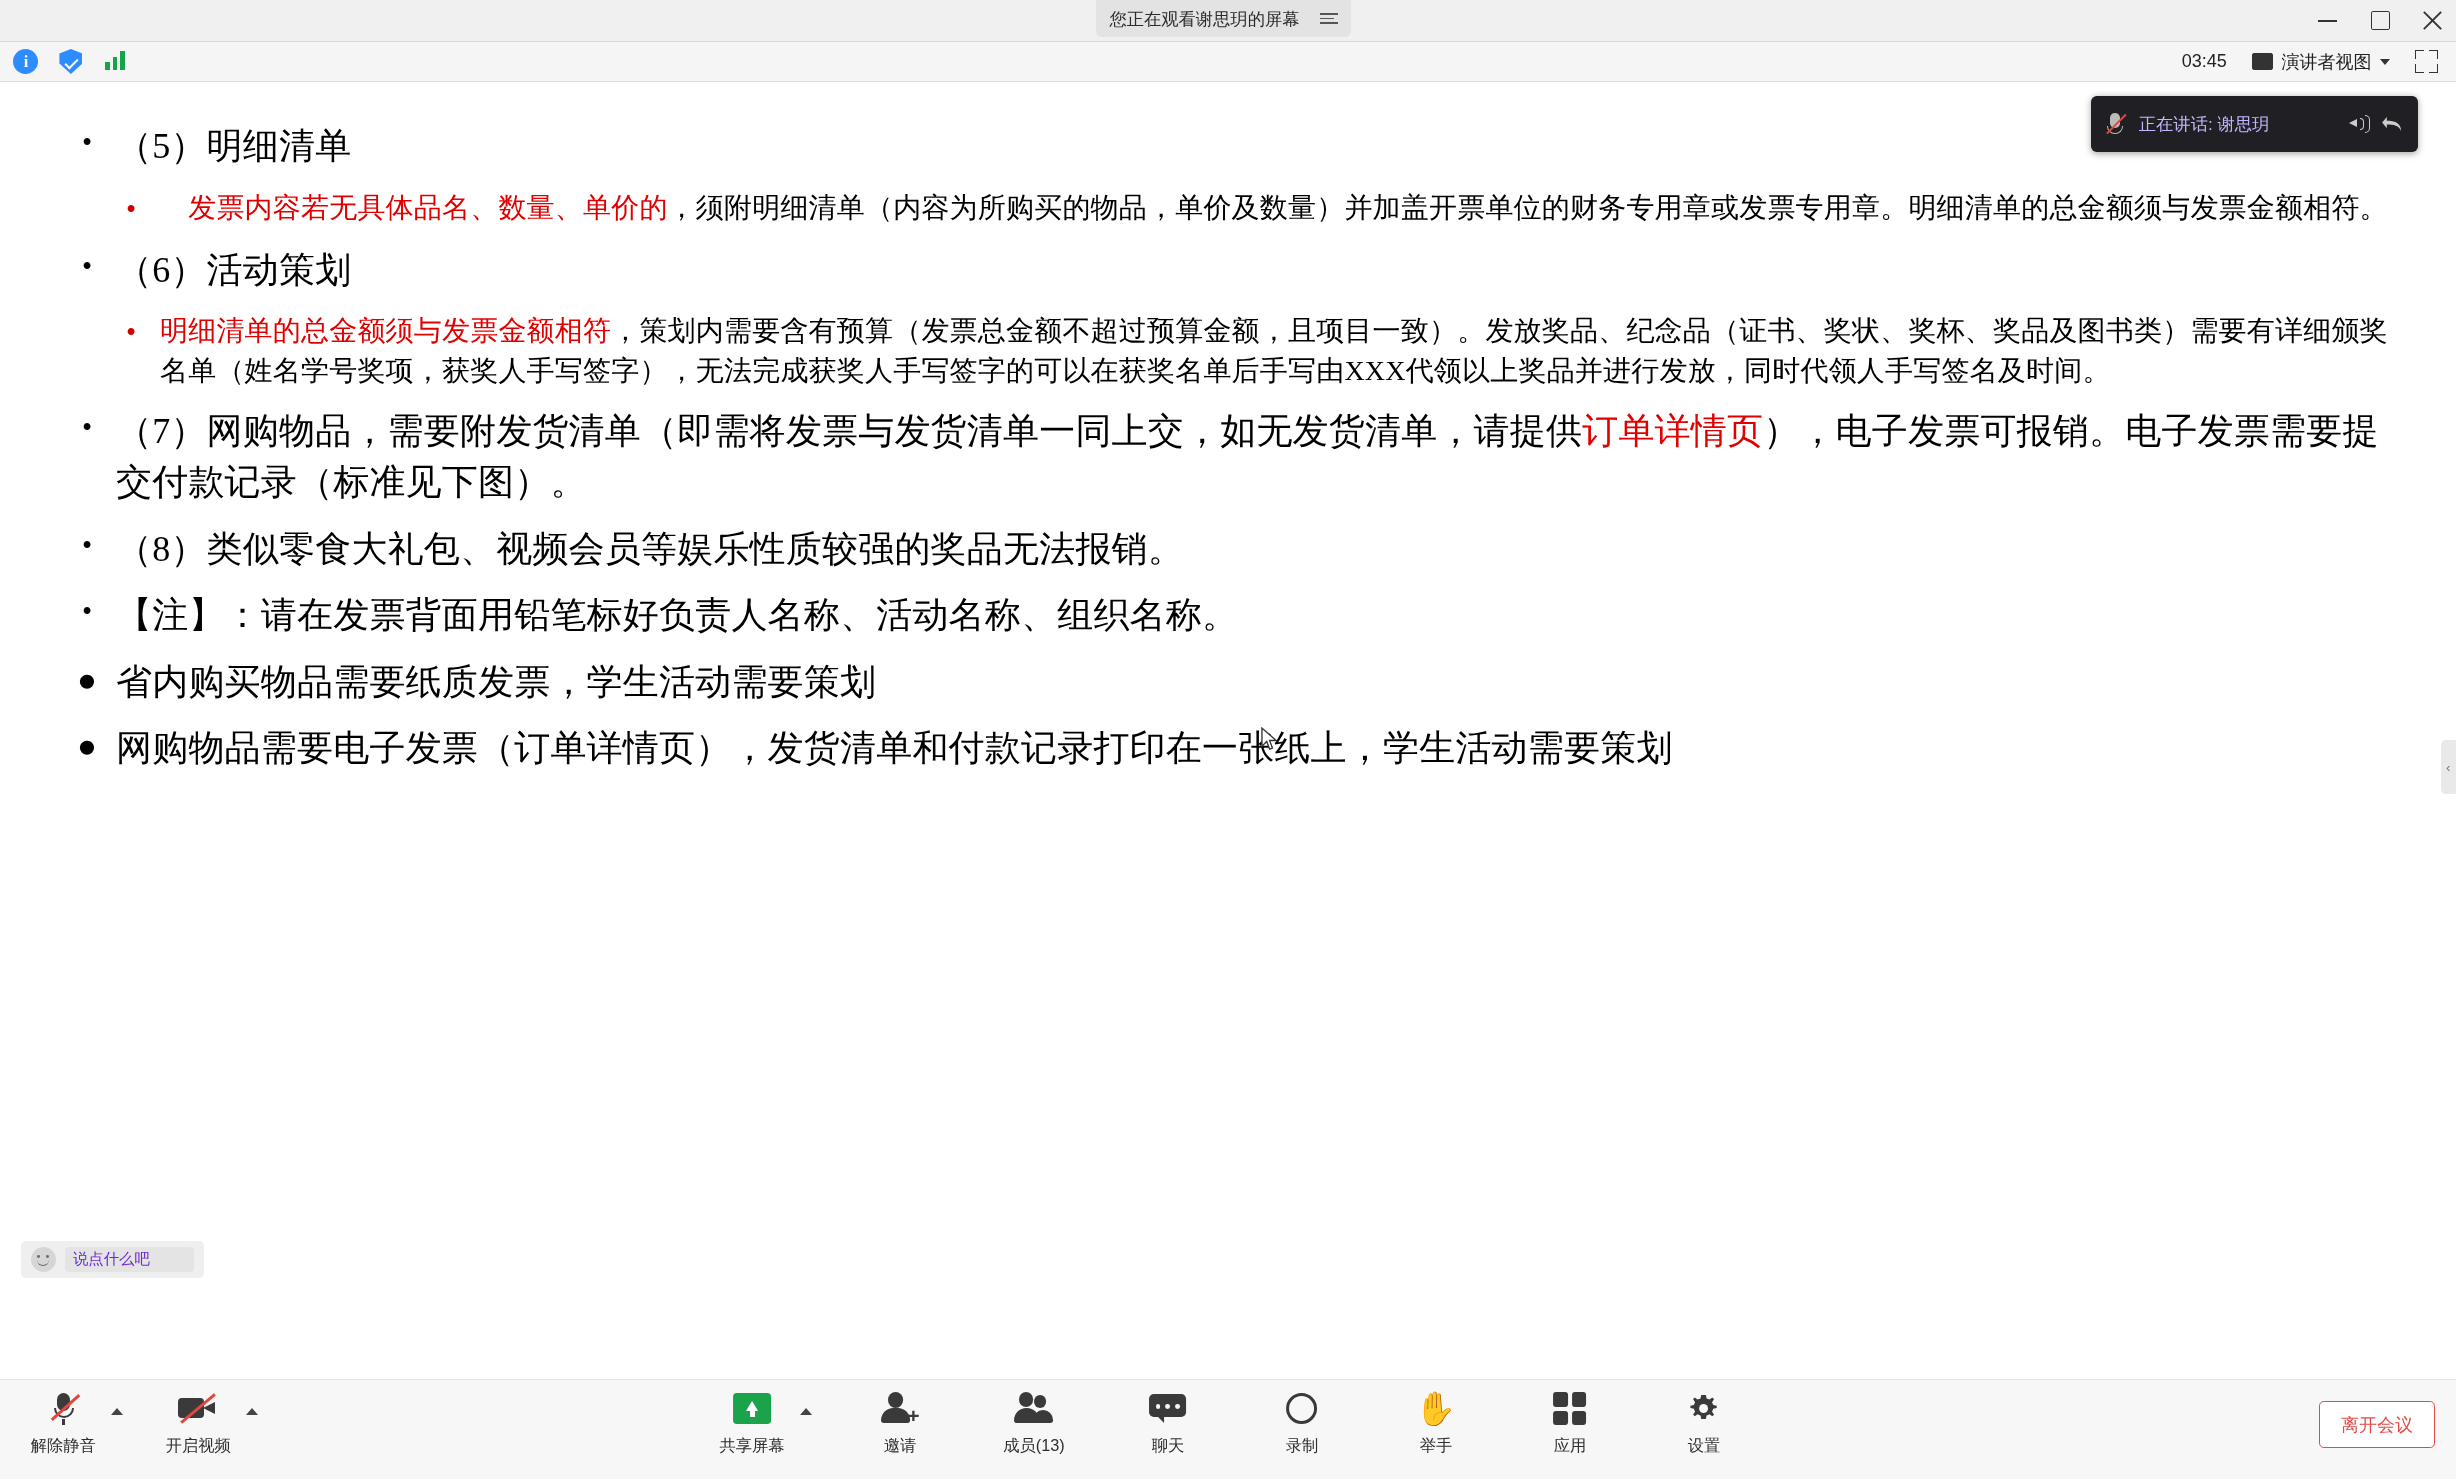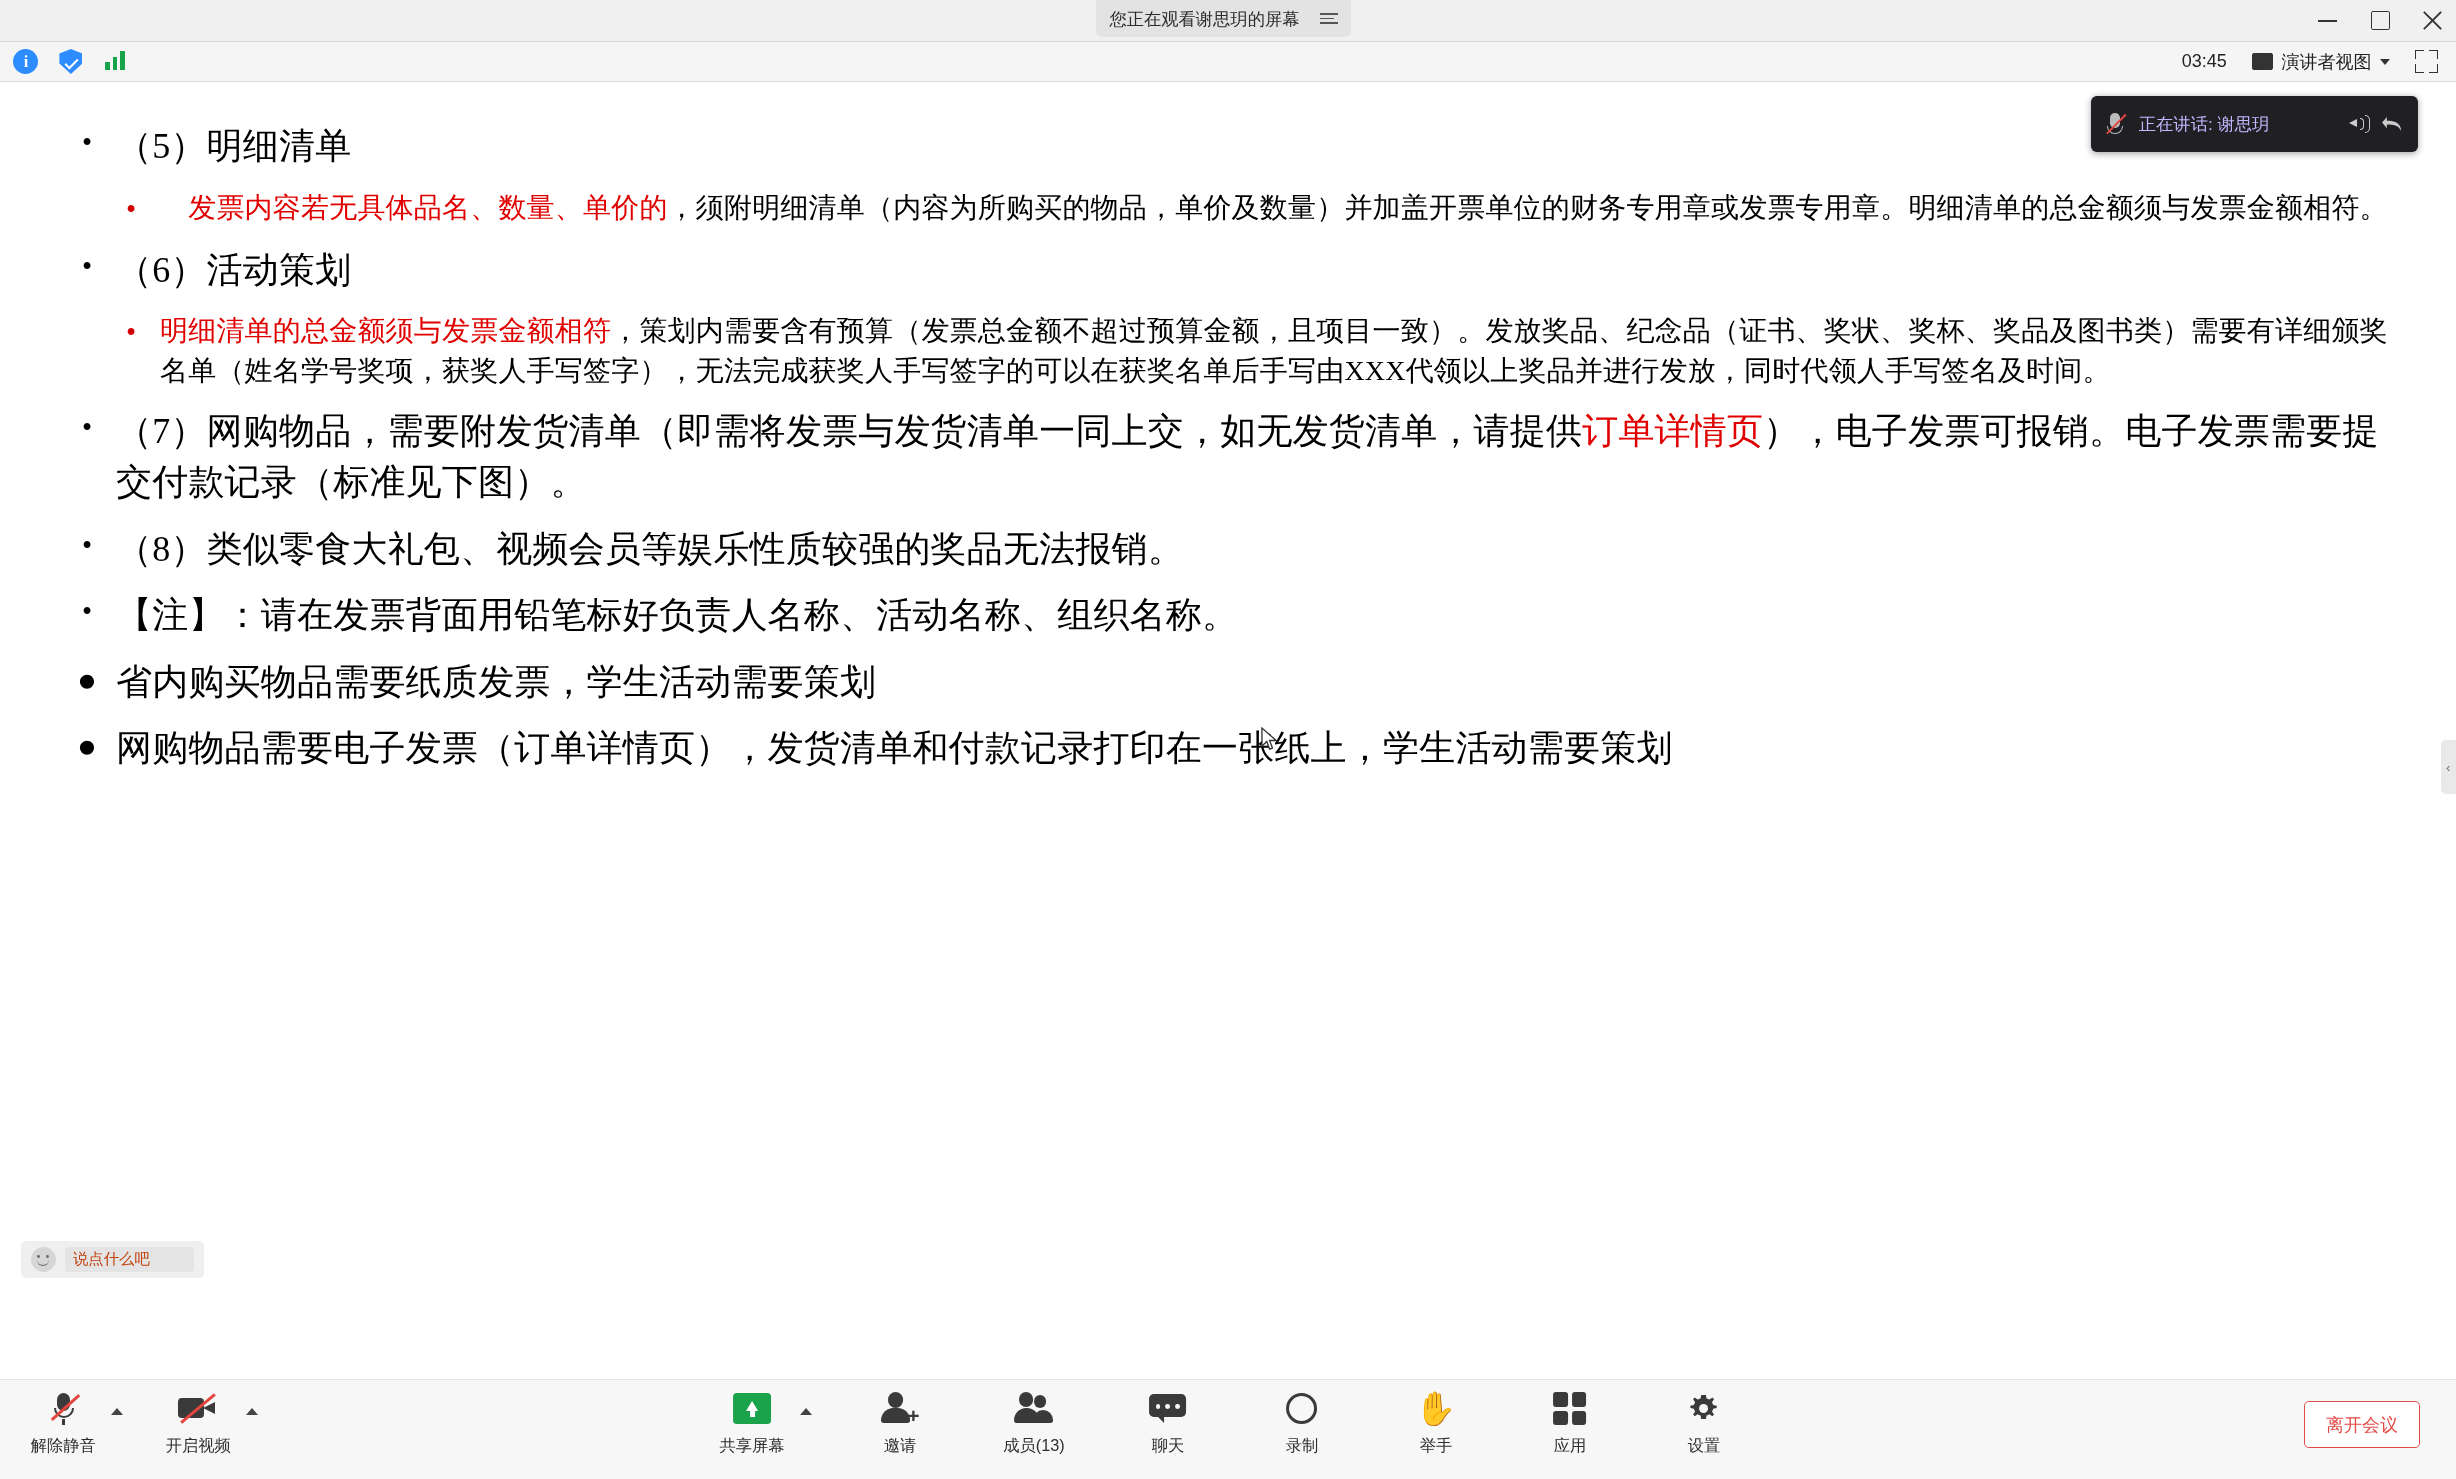--- a/index.html
+++ b/index.html
@@ -212,21 +212,21 @@
     position: absolute; width: 2.9px; height: 2.9px; border-radius: 50%; background: #6b6b6b; top: 7.7px;
   }
   .smiley i.e1 { left: 6.7px; }
   .smiley i.e2 { right: 6.7px; }
   .smiley u {
     position: absolute; left: 6.7px; bottom: 5.8px; width: 11.5px; height: 5.8px;
     border-bottom: 1.9px solid #6b6b6b; border-radius: 0 0 9.6px 9.6px;
   }
   .chatpill-input {
     flex: 1; background: #e4e4e4; border-radius: 3.8px; height: 25px;
-    display: flex; align-items: center; padding: 0 7.7px; font-size: 15.4px; color: #c2410c;
+    display: flex; align-items: center; padding: 0 7.7px; font-size: 15.4px; color: #6d28d9;
   }
 
   
   .toolbar {
     position: absolute; left: 0; bottom: 0; width: 2456px; height: 100px;
     background: #f7f7f7; border-top: 1px solid #e2e2e2;
   }
   .tb-left {
     position: absolute; left: 17.3px; top: 7.7px;
     display: flex; align-items: flex-start; gap: 29px;
@@ -293,21 +293,21 @@
     width: 31px; height: 31px; border-radius: 50%;
     border: 3.8px solid #3a3a3a;
   }
   .hand-ic { font-size: 33px; line-height: 33px; color: #3a3a3a; }
   .apps-ic { width: 33px; height: 33px; display: grid; grid-template-columns: 1fr 1fr; grid-gap: 3.8px; }
   .apps-ic span { background: #3a3a3a; border-radius: 2.9px; }
   .gear-ic { width: 33px; height: 33px; position: relative; }
   .gear-ic svg { display: block; }
 
   .leave-btn {
-    position: absolute; right: 36px; top: 21px;
+    position: absolute; right: 21px; top: 21px;
     border: 1px solid #e24a45; color: #e24a45; background: #fff;
     border-radius: 4.8px; padding: 10.6px 21px; font-size: 18px;
     font-family: "Liberation Sans", sans-serif;
   }
 
   
   .edge-handle {
     position: absolute; right: 0; top: 740px;
     width: 15.4px; height: 54px; background: #e9e9e9;
     border-radius: 4.8px 0 0 4.8px;

